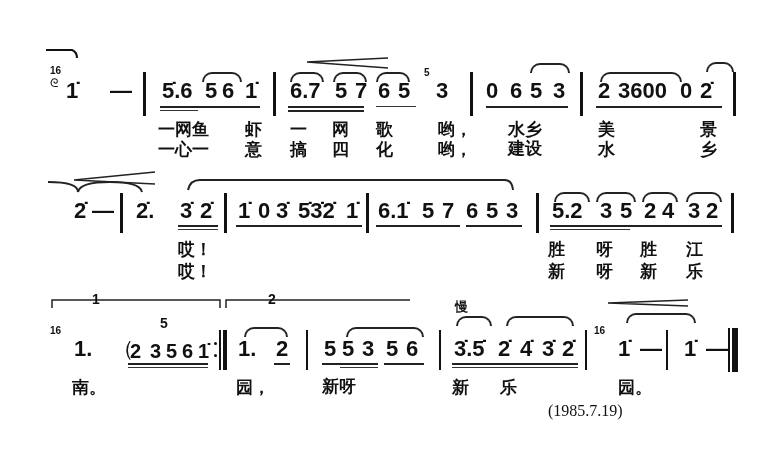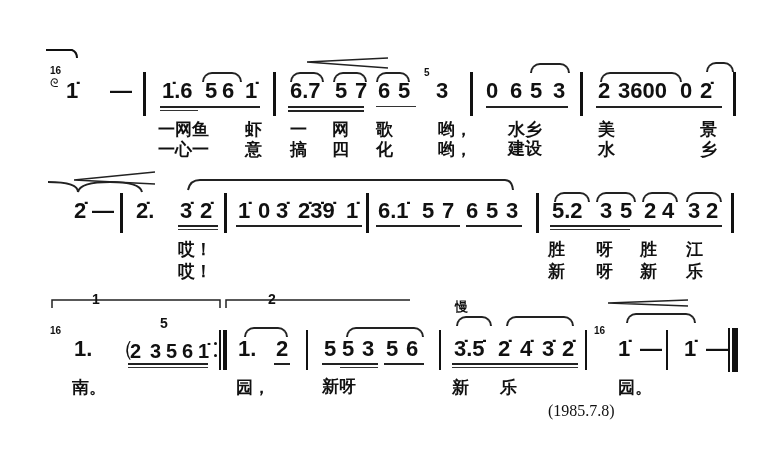--- a/index.html
+++ b/index.html
@@ -35,21 +35,21 @@
   <path d="M226,308 L226,300 L410,300" fill="none" stroke="#222" stroke-width="1.5"></path>
 </svg>
 
 <div>
   <span class="grace" style="left:50px;top:66px;">16</span>
   <span class="abs" style="left:50px;top:76px;font-size:12px;">ᘓ</span>
   <span class="note" style="left:66px;top:80px;">1̇</span>
   <span class="note" style="left:110px;top:80px;">—</span>
   <div class="bar" style="left:143px;top:72px;height:44px;"></div>
 
-  <span class="note" style="left:162px;top:80px;">1̇.6</span>
+  <span class="note" style="left:162px;top:80px;">5̇.6</span>
   <span class="note" style="left:205px;top:80px;">5</span>
   <span class="note" style="left:222px;top:80px;">6</span>
   <span class="note" style="left:245px;top:80px;">1̇</span>
   <div class="slur" style="left:202px;top:72px;width:36px;"></div>
   <div class="line" style="left:160px;top:106px;width:100px;"></div>
   <div class="thin" style="left:160px;top:110px;width:38px;"></div>
   <div class="bar" style="left:273px;top:72px;height:44px;"></div>
 
   <span class="note" style="left:290px;top:80px;">6.7</span>
   <span class="note" style="left:335px;top:80px;">5</span>
@@ -111,21 +111,21 @@
   <span class="note" style="left:136px;top:200px;">2̇.</span>
   <span class="note" style="left:180px;top:200px;">3̇</span>
   <span class="note" style="left:200px;top:200px;">2̇</span>
   <div class="line" style="left:178px;top:225px;width:40px;"></div>
   <div class="thin" style="left:178px;top:229px;width:40px;"></div>
   <div class="bar" style="left:224px;top:193px;height:40px;"></div>
 
   <span class="note" style="left:238px;top:200px;">1̇</span>
   <span class="note" style="left:258px;top:200px;">0</span>
   <span class="note" style="left:276px;top:200px;">3̇</span>
-  <span class="note" style="left:298px;top:200px;">2̇3̇9̇</span>
+  <span class="note" style="left:298px;top:200px;">5̇3̇2̇</span>
   <span class="note" style="left:346px;top:200px;">1̇</span>
   <div class="line" style="left:236px;top:225px;width:126px;"></div>
   <div class="bar" style="left:366px;top:193px;height:40px;"></div>
 
   <span class="note" style="left:378px;top:200px;">6.1̇</span>
   <span class="note" style="left:422px;top:200px;">5</span>
   <span class="note" style="left:442px;top:200px;">7</span>
   <span class="note" style="left:466px;top:200px;">6</span>
   <span class="note" style="left:486px;top:200px;">5</span>
   <span class="note" style="left:506px;top:200px;">3</span>
@@ -219,14 +219,14 @@
   <div class="bar" style="left:728px;top:328px;height:44px;width:2px;"></div>
   <div class="bar" style="left:732px;top:328px;height:44px;width:6px;"></div>
 
   <span class="lyr" style="left:72px;top:378px;">南。</span>
   <span class="lyr" style="left:236px;top:378px;">园，</span>
   <span class="lyr" style="left:322px;top:378px;font-family:Liberation Serif, serif;">新呀</span>
   <span class="lyr" style="left:452px;top:378px;">新</span>
   <span class="lyr" style="left:500px;top:378px;">乐</span>
   <span class="lyr" style="left:618px;top:378px;">园。</span>
 
-  <span class="abs" style="left:548px;top:402px;font-size:16px;font-family:'Liberation Serif',serif;">(1985.7.8)</span>
+  <span class="abs" style="left:548px;top:402px;font-size:16px;font-family:'Liberation Serif',serif;">(1985.7.19)</span>
 </div>
 
 </body></html>

